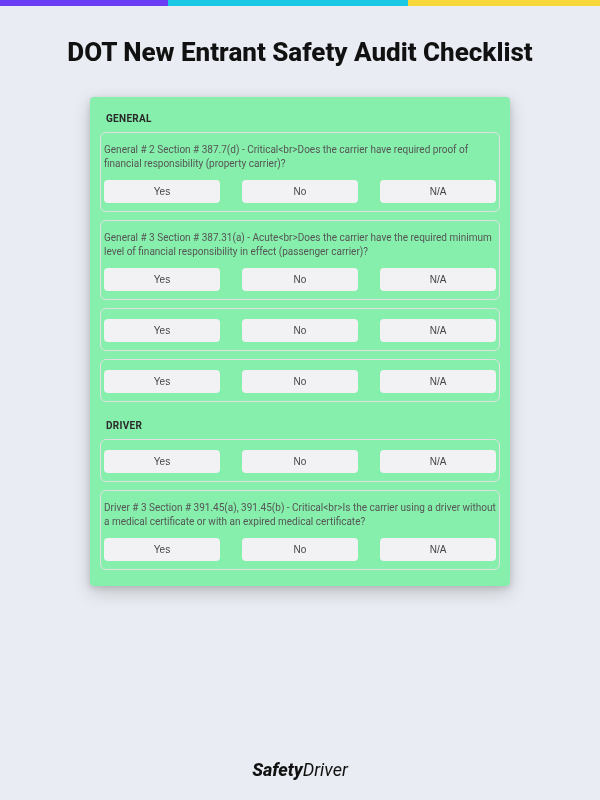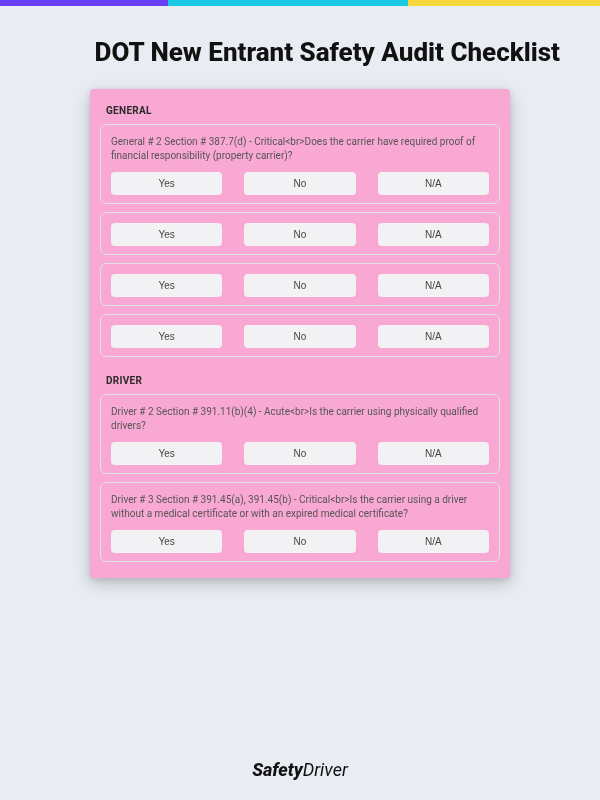--- a/index.html
+++ b/index.html
@@ -17,49 +17,49 @@
     width: 100%;
     height: 6px;
     display: flex;
   }
   .stripe-seg { height: 100%; }
   .stripe-purple { background: #6a3ef5; width: 28%; }
   .stripe-cyan   { background: #1bc8e3; width: 40%; }
   .stripe-yellow { background: #f7d83a; width: 32%; }
 
   .page-title {
-    text-align: right;
+    text-align: center;
     font-size: 26px;
     font-weight: 800;
     color: #111;
-    margin: 36px 40px 20px;
+    margin: 36px 40px 28px;
     line-height: 1.25;
   }
 
   .card {
-    background: #f9a8d4;
+    background: #86efac;
     width: 420px;
     margin: 0 auto;
     border-radius: 4px;
     box-shadow: 0 6px 18px rgba(0,0,0,0.18), 0 2px 6px rgba(0,0,0,0.12);
     padding: 12px 10px 8px;
   }
 
   .section-header {
     font-size: 10px;
     font-weight: 700;
     letter-spacing: 0.3px;
     color: #2a2a2a;
     padding: 4px 6px 8px;
   }
 
   .question-card {
     border: 1px solid #e0e0e0;
     border-radius: 6px;
-    padding: 10px 10px 8px;
+    padding: 10px 3px 8px;
     margin-bottom: 8px;
   }
   .question-text {
     font-size: 10px;
     color: #555;
     line-height: 1.45;
     margin-bottom: 8px;
   }
   .answer-row {
     display: flex;
@@ -107,20 +107,21 @@
   <div class="question-card">
     <div class="question-text">General # 2 Section # 387.7(d) - Critical&lt;br&gt;Does the carrier have required proof of financial responsibility (property carrier)?</div>
     <div class="answer-row">
       <button class="answer-btn">Yes</button>
       <button class="answer-btn">No</button>
       <button class="answer-btn">N/A</button>
     </div>
   </div>
 
   <div class="question-card">
+    <div class="question-text">General # 3 Section # 387.31(a) - Acute&lt;br&gt;Does the carrier have the required minimum level of financial responsibility in effect (passenger carrier)?</div>
     <div class="answer-row">
       <button class="answer-btn">Yes</button>
       <button class="answer-btn">No</button>
       <button class="answer-btn">N/A</button>
     </div>
   </div>
 
   <div class="question-card">
     <div class="answer-row">
       <button class="answer-btn">Yes</button>
@@ -133,21 +134,20 @@
     <div class="answer-row">
       <button class="answer-btn">Yes</button>
       <button class="answer-btn">No</button>
       <button class="answer-btn">N/A</button>
     </div>
   </div>
 
   <div class="section-header" style="padding-top:10px;">DRIVER</div>
 
   <div class="question-card">
-    <div class="question-text">Driver # 2 Section # 391.11(b)(4) - Acute&lt;br&gt;Is the carrier using physically qualified drivers?</div>
     <div class="answer-row">
       <button class="answer-btn">Yes</button>
       <button class="answer-btn">No</button>
       <button class="answer-btn">N/A</button>
     </div>
   </div>
 
   <div class="question-card">
     <div class="question-text">Driver # 3 Section # 391.45(a), 391.45(b) - Critical&lt;br&gt;Is the carrier using a driver without a medical certificate or with an expired medical certificate?</div>
     <div class="answer-row">

